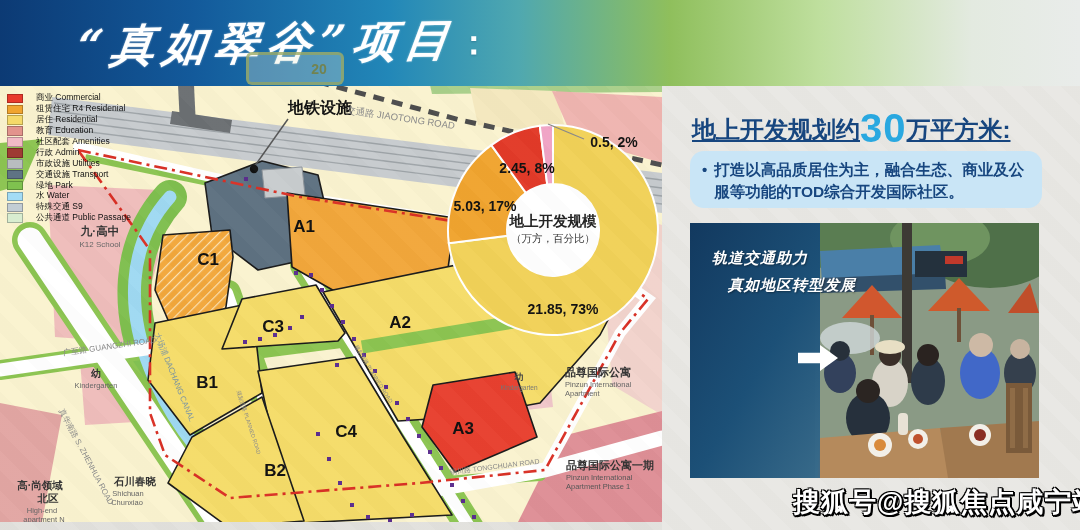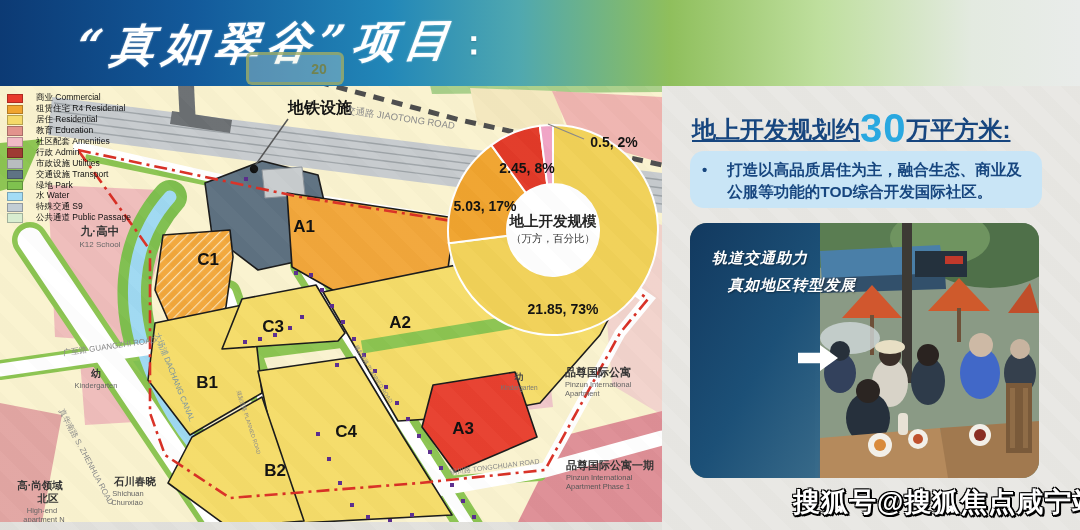--- a/index.html
+++ b/index.html
@@ -25,22 +25,22 @@
   .legend-row{display:flex;align-items:center;height:10.9px;gap:8px;}
   .legend-swatch{width:14px;height:7.5px;margin-right:5px;border:0.5px solid rgba(0,0,0,.25);flex:none;}
   .legend-label{font-size:8.5px;color:#111;white-space:nowrap;}
   
   .heading{position:absolute;left:692px;top:106px;width:360px;white-space:nowrap;z-index:3;}
   .heading .h-txt{font-size:24px;font-weight:bold;color:#17467F;vertical-align:baseline;text-decoration:underline;}
   .heading .h-num{font-size:40px;font-weight:bold;color:#29A8E0;vertical-align:-4px;letter-spacing:1px;}
   .info-box{position:absolute;left:690px;top:151px;width:352px;height:57px;background:#C9E5F6;
     border-radius:14px;display:flex;padding:8px 12px 8px 10px;box-sizing:border-box;z-index:3;}
   .info-bullet{color:#17467F;font-size:15px;font-weight:bold;margin:2px 7px 0 2px;}
-  .info-text{color:#17467F;font-size:15.5px;font-weight:bold;line-height:1.45;margin-left:13px;}
-  .photo-card{position:absolute;left:690px;top:223px;width:349px;height:255px;z-index:3;overflow:hidden;border-radius:17px;}
+  .info-text{color:#17467F;font-size:15.5px;font-weight:bold;line-height:1.45;}
+  .photo-card{position:absolute;left:690px;top:223px;width:349px;height:255px;z-index:3;overflow:hidden;}
   .photo-svg{position:absolute;right:0;top:0;}
   .card-overlay{position:absolute;left:0;top:0;width:130px;height:100%;
     background:linear-gradient(120deg,#12395F 0%,#1C5077 55%,rgba(44,100,140,.85) 100%);}
   .card-line{position:absolute;color:#fff;font-weight:bold;font-style:italic;font-size:15px;
     letter-spacing:1px;white-space:nowrap;text-shadow:1px 1px 2px rgba(0,0,0,.4);}
   .card-line1{left:22px;top:26px;}
   .card-line2{left:38px;top:53px;}
   .card-arrow{position:absolute;left:108px;top:122px;width:40px;height:26px;background:#fff;
     clip-path:polygon(0 30%,55% 30%,55% 0,100% 50%,55% 100%,55% 70%,0 70%);
     filter:drop-shadow(1px 1px 1px rgba(0,0,0,.3));}

